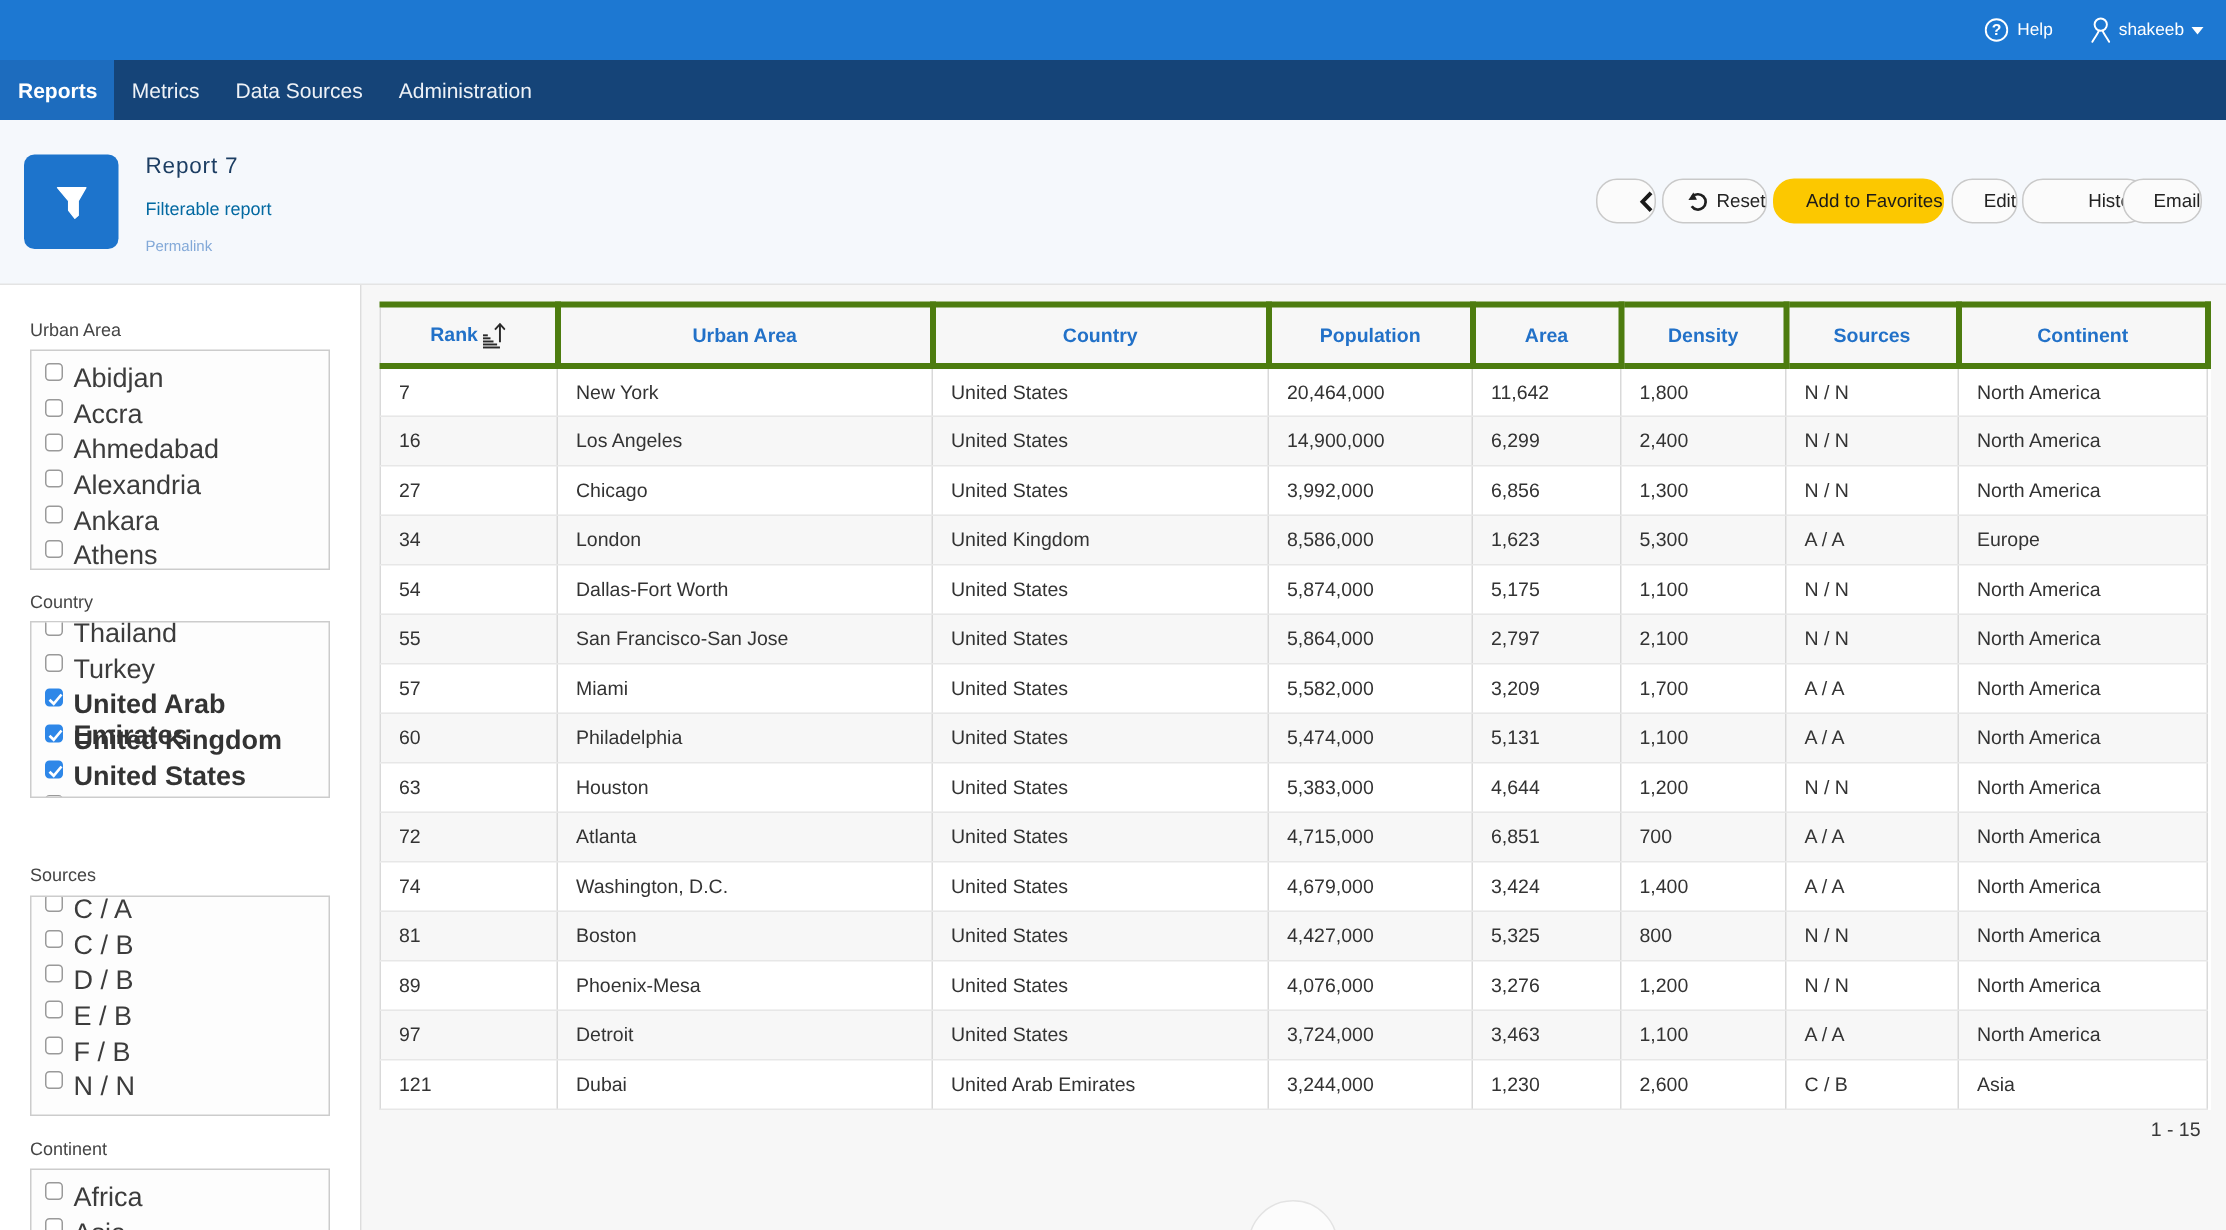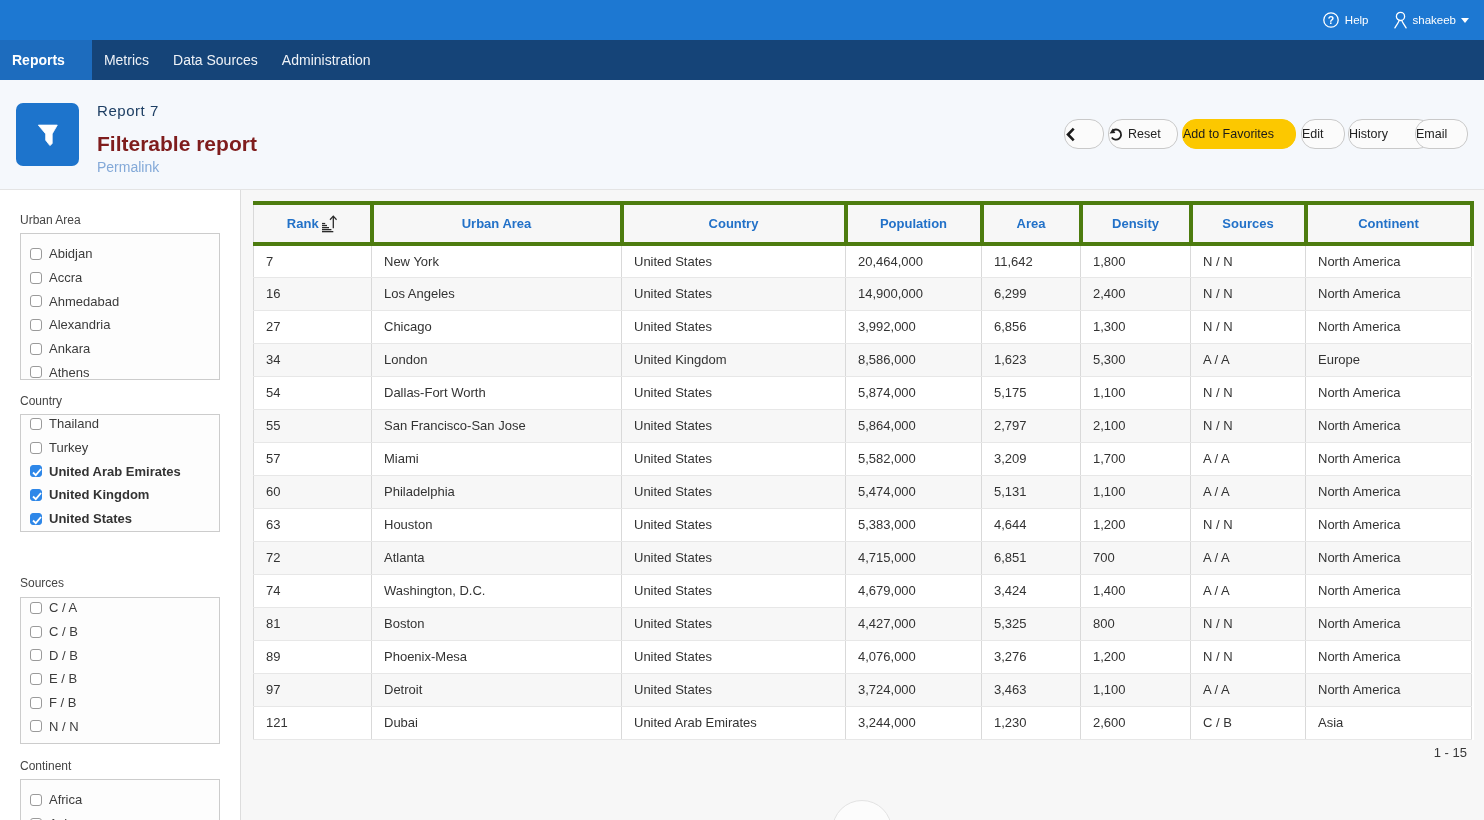--- a/index.html
+++ b/index.html
@@ -10,43 +10,43 @@
 .topbar { position:absolute; left:0; top:0; width:1484px; height:40px; background:#1d78d2; }
 .brand { position:absolute; left:11px; top:0; line-height:40px; font-size:18px; color:#fff;margin-top:36px; }
 .topright { position:absolute; right:15px; top:0; height:40px; display:flex; align-items:center; color:#fff; font-size:11.5px; }
 .help-ic { width:16px; height:16px; margin-right:6px; }
 .user-ic { width:13px; height:18px; margin:0 6px 0 25px; }
 .caret { width:0; height:0; border-left:4.5px solid transparent; border-right:4.5px solid transparent; border-top:5.5px solid #fff; margin-left:5px; }
 
 
 .nav { position:absolute; left:0; top:40px; width:1484px; height:40px; background:#154478; font-size:14px; }
 .nav a { display:inline-block; height:40px; line-height:40px; padding:0 12px; color:#eef2f7; text-decoration:none; vertical-align:top; }
-.nav a.active { background:#1d6cbe; color:#fff; font-weight:bold; padding-right:27px;text-align:right; }
+.nav a.active { background:#1d6cbe; color:#fff; font-weight:bold; padding-right:11px;text-align:right; }
 
 
 .header { position:absolute; left:0; top:80px; width:1484px; height:110px; background:#f5f8fc; border-bottom:1px solid #e4e4e4; }
 .ricon { position:absolute; left:16px; top:23px; width:63px; height:63px; border-radius:7px; background:#1d74cc; }
 .ricon svg { position:absolute; left:0; top:0; }
 .rtitle { position:absolute; left:97px; top:22px; font-size:15px; color:#1d3e63; letter-spacing:0.55px; }
-.rsub { position:absolute; left:97px; top:52px; font-size:21px; color:#7f1d1d;font-weight:bold; }
-.rperma { position:absolute; left:97px; top:78.5px; font-size:14px; color:#83a9d8; }
-
-.btn { position:absolute; top:39px; height:30px; background:#fbfbfb; border:1px solid #c9c9c9; border-radius:14px; font-size:12.5px; color:#222; font-family:"Liberation Sans",sans-serif; display:flex; align-items:center; justify-content:flex-start; }
+.rsub { position:absolute; left:97px; top:52px; font-size:12px; color:#0369a1; }
+.rperma { position:absolute; left:97px; top:78.5px; font-size:10px; color:#83a9d8; }
+
+.btn { position:absolute; top:39px; height:30px; background:#fbfbfb; border:1px solid #c9c9c9; border-radius:14px; font-size:12.5px; color:#222; font-family:"Liberation Sans",sans-serif; display:flex; align-items:center; justify-content:flex-end; }
 #btn-back { left:1064px; width:40px; }
 #btn-reset { left:1108px; width:70px; }
 #btn-fav { left:1182px; width:114px; background:#fcc800; border-color:#fcc800; color:#1a1a1a; }
 #btn-edit { left:1301px; width:44px; }
 #btn-history { left:1348px; width:84px; }
 #btn-email { left:1415px; width:53px; }
 
 
 .sidebar { position:absolute; left:0; top:190px; width:241px; height:630px; background:#fff; border-right:1px solid #ddd; }
 .flabel { position:absolute; left:20px; font-size:12px; color:#454545; }
 .fbox { position:absolute; left:20px; width:200px; background:#fdfdfd; border:1px solid #ccc; overflow:hidden; }
-.fitem { height:23.7px; display:flex; align-items:center; padding-left:9px; font-size:13px; color:#3c3c3c; }
+.fitem { height:23.7px; display:flex; padding-left:9px; font-size:18px; color:#3c3c3c; }
 .fitem.sel { font-weight:bold; color:#333; }
 .cb { width:12px; height:12px; border:1px solid #9a9a9a; border-radius:3px; background:#fff; margin-right:7px; flex:none; position:relative; }
 .cb.on { background:#2e87e8; border-color:#2e87e8; }
 .cb.on svg { position:absolute; left:1px; top:2px; }
 
 
 table.grid { position:absolute; left:253px; top:201px; border-collapse:collapse; table-layout:fixed; background:#fff; }
 table.grid th { height:41px; background:#f7f7f7; color:#2271c8; font-size:13px; font-weight:bold; text-align:center; border:4px solid #4d7c0f; }
 table.grid td { height:33px; font-size:13px; color:#333; padding-left:12px; border-left:1px solid #d9d9d9; border-right:1px solid #d9d9d9; border-top:1px solid #e7e7e7; border-bottom:1px solid #e7e7e7; }
 table.grid tr:nth-child(odd) td { background:#f7f7f7; }

